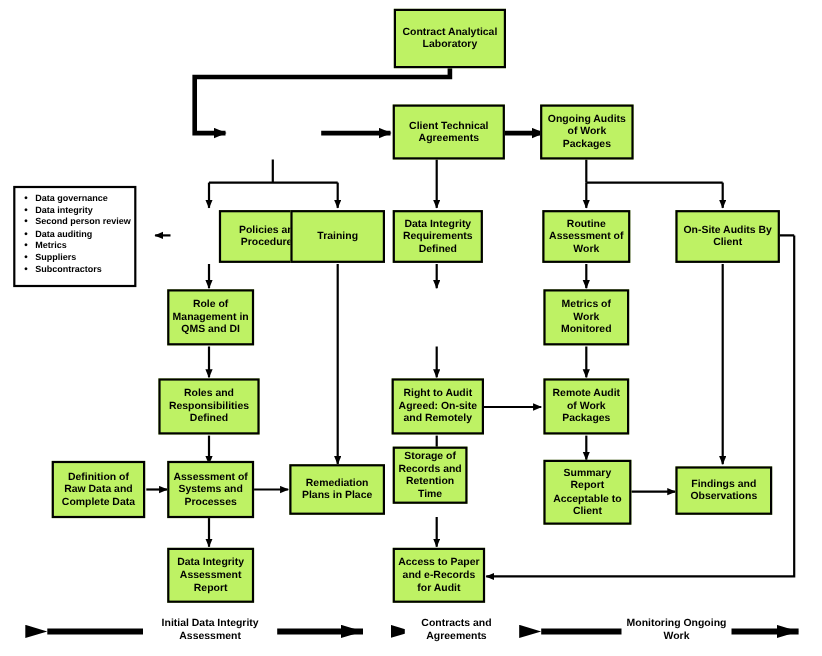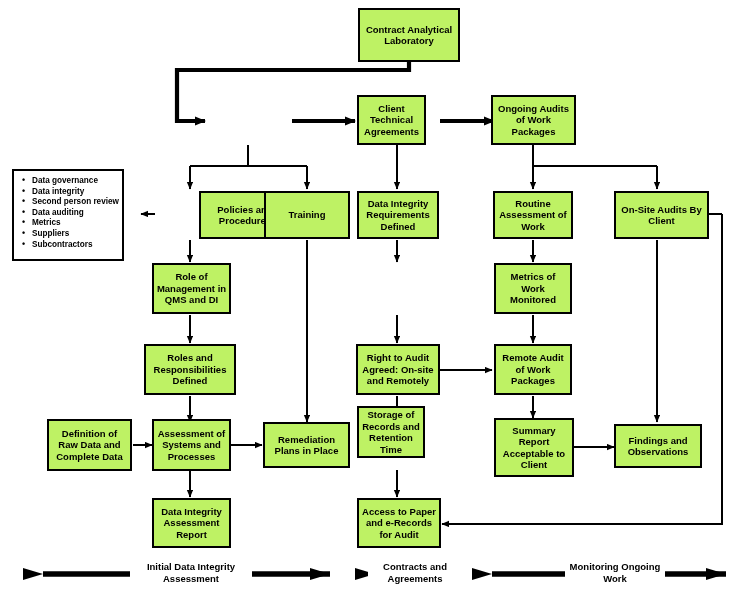--- a/index.html
+++ b/index.html
@@ -106,21 +106,21 @@
       <path d="M375,574 L450,574" marker-start="url(#ahL)" marker-end="url(#ahL)"></path>
       <path d="M492,574 L726,574" marker-start="url(#ahL)" marker-end="url(#ahL)"></path>
     </g>
   </svg>
 
   <div class="node" style="left:358px;top:8px;width:102px;height:54px;">
     <span>Contract Analytical Laboratory</span>
   </div>
 
 
-  <div class="node" style="left:357px;top:95px;width:69px;height:50px;">
+  <div class="node" style="left:357px;top:95px;width:102px;height:50px;">
     <span>Client Technical Agreements</span>
   </div>
 
   <div class="node" style="left:491px;top:95px;width:85px;height:50px;">
     <span>Ongoing Audits of Work Packages</span>
   </div>
 
   <div class="bullets" style="left:12px;top:169px;width:112px;height:92px;">
     <ul>
       <li>Data governance</li>

